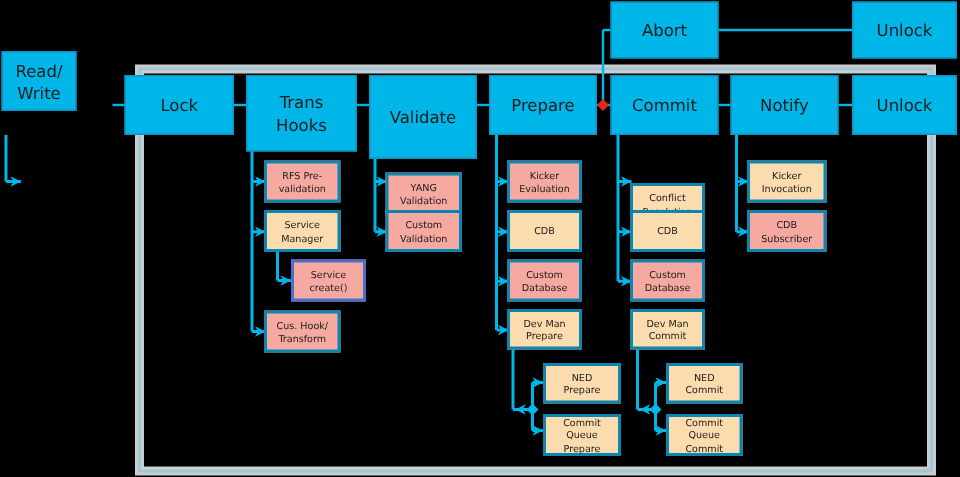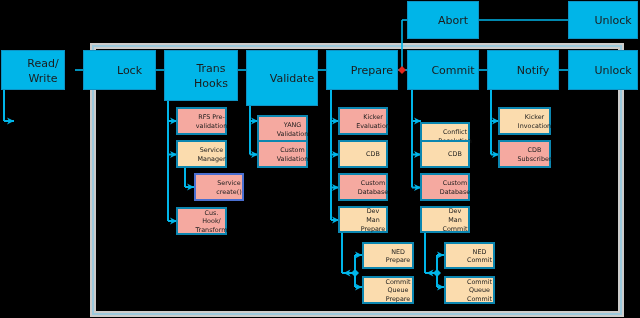--- a/index.html
+++ b/index.html
@@ -1,21 +1,21 @@
 <!DOCTYPE html>
 <html><head>
 <meta charset="utf-8">
 <title>NSO transaction phases</title>
 <style>
   html,body{margin:0;padding:0;background:#000;}
   #root{position:relative;width:640px;height:318px;background:#000;overflow:hidden;
         font-family:"DejaVu Sans",sans-serif;}
   #frame-layer,#node-layer{position:absolute;left:0;top:0;width:640px;height:318px;}
   #node-layer{pointer-events:none;}
-  #node-layer .node{pointer-events:auto;padding-left:20px;}
+  #node-layer .node{pointer-events:auto;}
   .node{position:absolute;box-sizing:border-box;display:flex;align-items:center;
         justify-content:center;text-align:center;color:#1c1c1c;white-space:pre-line;}
   .stage{background:#00b5e8;border:1px solid #0e93c4;font-size:11px;line-height:14.9px;padding-top:3px;}
   .item{background:#f5a9a0;border:2.4px solid #0c86b0;font-size:6.4px;line-height:8.7px;padding-top:1.5px;}
   .item.tan{background:#fbdcae;}
   .item.violet{border-color:#4a6fd0;}
   .frame-part{position:absolute;box-sizing:border-box;}
   svg.wires{position:absolute;left:0;top:0;width:640px;height:318px;}
 </style>
 </head>
@@ -94,21 +94,21 @@
       <path d="M 437 283.5 L 444 287 L 437 290.5 L 439 287 Z" fill="#00b5e8"></path>
       <path d="M 433.5 269.5 L 426.5 273 L 433.5 276.5 L 431.5 273 Z" fill="#00b5e8"></path>
       <path d="M 437 269 L 441 273 L 437 277 L 433 273 Z" fill="#00b5e8"></path>
       <path d="M 402 66 L 406 70 L 402 74 L 398 70 Z" fill="#e4261b"></path>
     </svg>
   <div id="node-layer">
 
   <div class="node stage" style="left:407px;top:1px;width:72px;height:38px">Abort</div>
   <div class="node stage" style="left:568px;top:1px;width:70px;height:38px">Unlock</div>
 
-  <div class="node stage" style="left:1px;top:50px;width:64px;height:40px">Read/
+  <div class="node stage" style="left:1px;top:34px;width:50px;height:40px">Read/
 Write</div>
   <div class="node stage" style="left:83px;top:50px;width:73px;height:40px">Lock</div>
   <div class="node stage" style="left:164px;top:50px;width:74px;height:51px">Trans
 Hooks</div>
   <div class="node stage" style="left:246px;top:50px;width:72px;height:56px">Validate</div>
   <div class="node stage" style="left:326px;top:50px;width:72px;height:40px">Prepare</div>
   <div class="node stage" style="left:407px;top:50px;width:72px;height:40px">Commit</div>
   <div class="node stage" style="left:487px;top:50px;width:72px;height:40px">Notify</div>
   <div class="node stage" style="left:568px;top:50px;width:70px;height:40px">Unlock</div>
 

